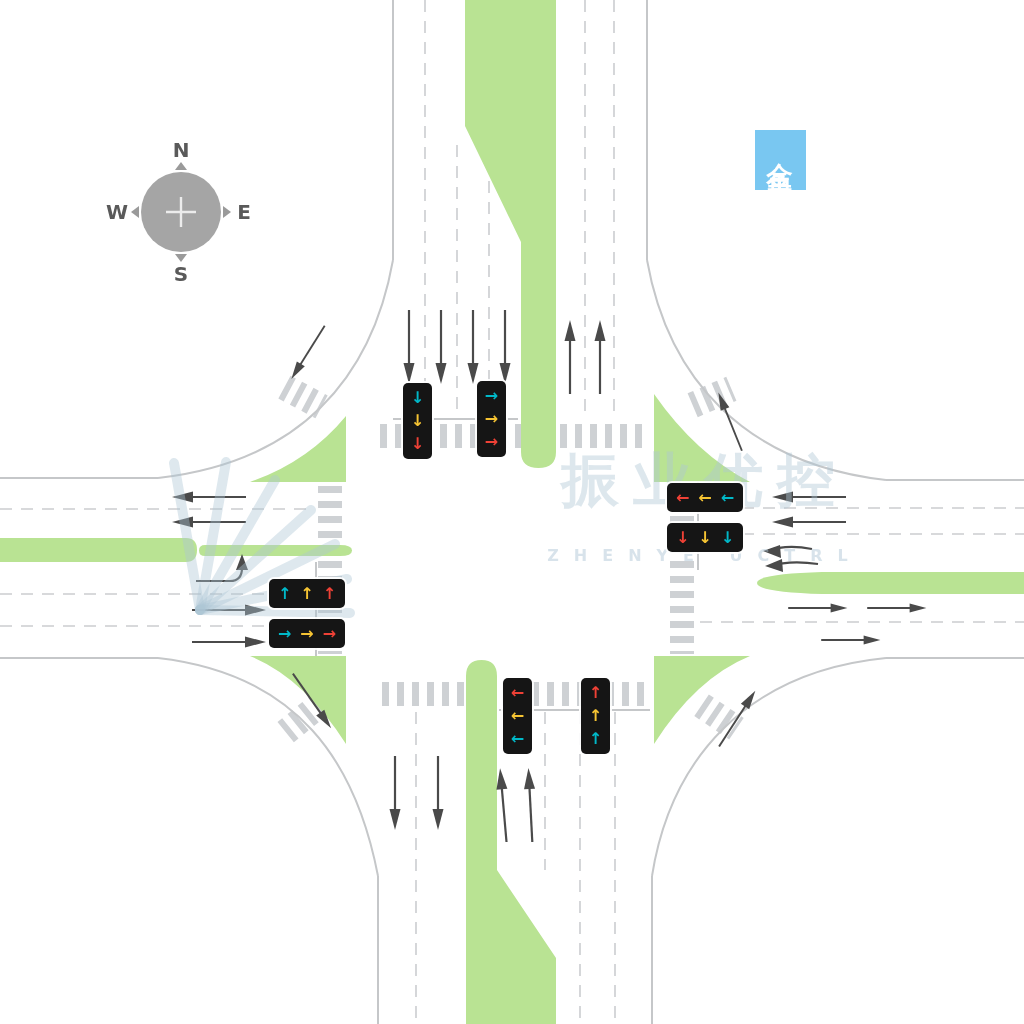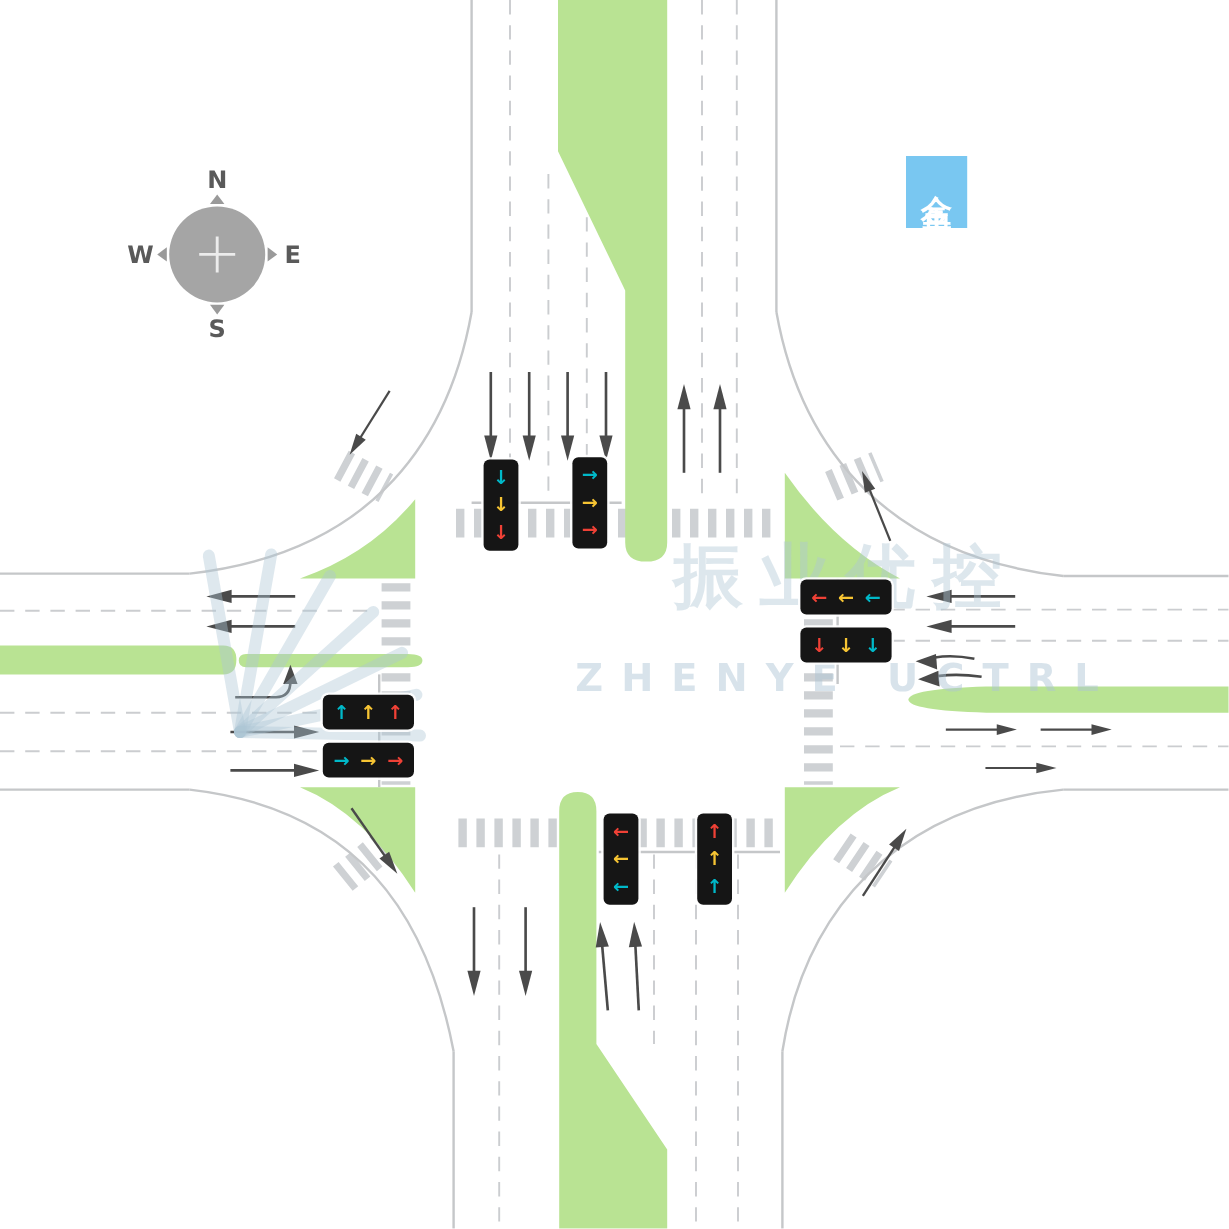--- a/index.html
+++ b/index.html
@@ -5,21 +5,21 @@
   html,body{margin:0;padding:0;background:#ffffff;}
   #stage{position:relative;width:1024px;height:1024px;background:#ffffff;overflow:hidden;
          font-family:"DejaVu Sans",sans-serif;}
   #stage svg{position:absolute;left:0;top:0;}
 
   
   .wm-cn{position:absolute;left:455px;top:442px;width:500px;text-align:center;
          font-size:58px;font-weight:bold;letter-spacing:14px;white-space:nowrap;
          color:rgba(173,197,213,0.42);z-index:3;pointer-events:none;}
   .wm-en{position:absolute;left:455px;top:546px;width:500px;text-align:center;
-         font-size:32px;font-weight:600;letter-spacing:15px;white-space:nowrap;
+         font-size:16px;font-weight:600;letter-spacing:15px;white-space:nowrap;
          color:rgba(173,197,213,0.48);z-index:3;pointer-events:none;}
 
   
   .road-label{position:absolute;background:#79c7f1;color:#ffffff;font-weight:bold;z-index:6;}
   .road-label.vertical{left:755px;top:130px;writing-mode:vertical-rl;text-orientation:upright;
          font-size:26px;letter-spacing:9px;padding:12px 8px;}
   .road-label.horizontal{left:76px;top:750px;font-size:26px;letter-spacing:6px;padding:6px 16px;}
 
   
   .sig{position:absolute;background:#151515;border-radius:5px;display:flex;

